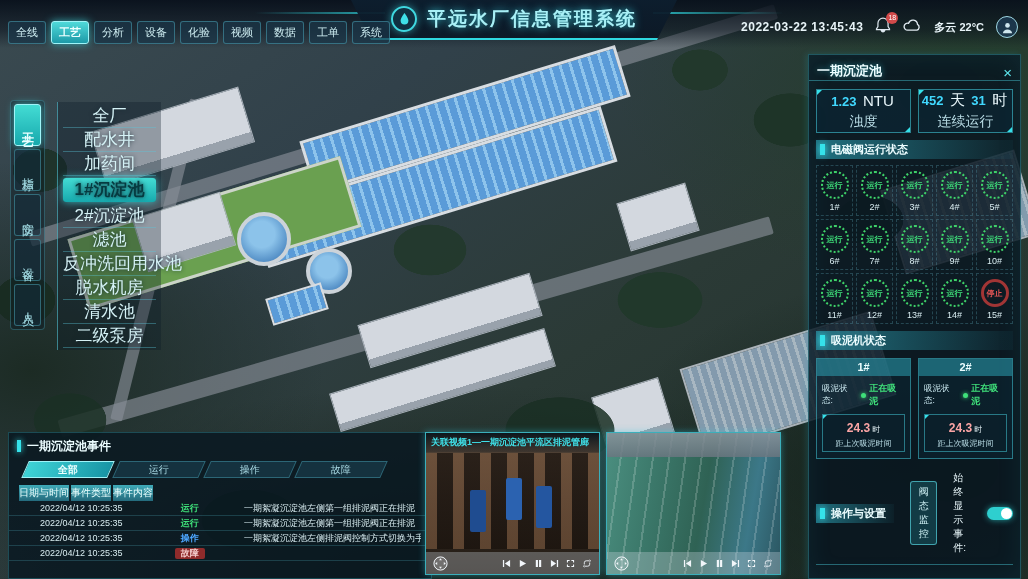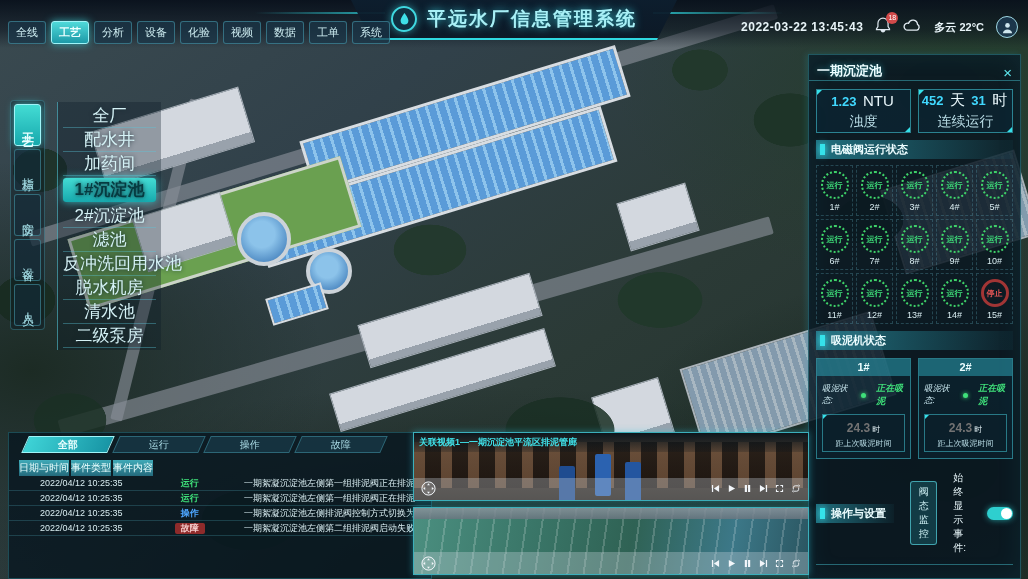--- a/index.html
+++ b/index.html
@@ -120,27 +120,27 @@
     align-items:center; gap:3px; }
   .ring { width:28px; height:28px; border-radius:50%; border:2px dotted #3fd36a;
     display:flex; align-items:center; justify-content:center; font-size:8px; font-weight:bold; color:#3fe07a; }
   .valve.stop .ring { border:3px solid #a13535; color:#e25555; }
   .vid-label { font-size:9px; color:#d8ecf0; }
 
   .mud { margin:8px 7px 0; display:flex; gap:7px; }
   .mcard { flex:1; border:1px solid rgba(70,210,225,.5); background:rgba(12,45,62,.35); padding-bottom:6px; }
   .mc-hd { height:17px; line-height:17px; text-align:center; font-size:11px; font-weight:bold; color:#ecfdff;
     background:rgba(46,170,190,.5); }
-  .mc-st { display:flex; align-items:center; gap:10px; padding:6px 5px 3px; font-size:8.5px; color:#c7e4ec;font-style:italic; }
+  .mc-st { display:flex; align-items:center; gap:3px; padding:6px 5px 3px; font-size:8.5px; color:#c7e4ec; }
   .dot { width:5px; height:5px; border-radius:50%; background:#3fe07a; box-shadow:0 0 4px #3fe07a; flex:0 0 auto; }
   .mc-st b { color:#3fe07a; font-size:9px; }
   .mc-box { margin:3px 5px 0; border:1px solid rgba(70,210,225,.5); height:38px; display:flex; flex-direction:column;
     align-items:center; justify-content:center; gap:2px; position:relative; }
   .mc-box::before { content:""; position:absolute; left:0; top:0; border-top:4px solid #35e2ea; border-right:4px solid transparent; }
-  .mc-box b { color:#737373; font-size:12px; }
+  .mc-box b { color:#fca5a5; font-size:12px; }
   .mc-box i { font-style:normal; color:#e8f6fa; font-size:8px; margin-left:2px; }
   .mc-box span { font-size:8px; color:#b8dbe4; }
 
   .ops { margin:12px 7px 0; display:flex; align-items:center; gap:16px; padding-bottom:9px;
     border-bottom:1px solid rgba(70,200,215,.45); }
   .ops .sec-hd { margin:0; flex:0 0 auto; padding-right:8px; }
   .ops-btn { font-size:10px; color:#cdeff3; background:rgba(40,150,165,.28); cursor:pointer;
     border:1px solid rgba(90,220,230,.65); border-radius:3px; padding:3px 7px; font-family:inherit; }
   .ops-label { font-size:10px; color:#e8f6fa; margin-left:auto; }
   .toggle { width:26px; height:13px; border-radius:7px; background:#2ecfcf; position:relative; cursor:pointer;
@@ -168,21 +168,21 @@
   .c3 { flex:1; padding-left:8px; text-align:left; }
   .tr { display:flex; gap:2px; padding:0 10px; height:15px; align-items:center;
     border-bottom:1px solid rgba(90,200,220,.22); }
   .td { font-size:9px; color:#d8ecf0; white-space:nowrap; overflow:hidden; }
   .t-run { color:#3fe07a; }
   .t-op { color:#4da6ff; }
   .td.c2 b { font-weight:bold; font-size:9px; }
   .t-fault { background:#8f2b2b; color:#f3caca; padding:0 6px; border-radius:2px; display:inline-block; line-height:11px; }
 
   
-  .videos { position:absolute; left:413px; top:432px; width:396px; height:143px; z-index:9; display:flex; gap:6px;flex-direction:column; }
+  .videos { position:absolute; left:425px; top:432px; width:356px; height:143px; z-index:9; display:flex; gap:6px; }
   .video { flex:1; position:relative; border:1px solid rgba(70,215,230,.8); overflow:hidden; background:#111;
     box-shadow:0 0 7px rgba(50,200,220,.45); }
   .v-title { position:absolute; top:0; left:0; right:0; padding:3px 5px; font-size:9px; font-weight:bold;
     color:#3fe0e8; z-index:2; background:linear-gradient(180deg, rgba(6,18,26,.92), rgba(6,18,26,.2)); white-space:nowrap; }
   .v-thumb { position:absolute; inset:0; }
   .thumb-corridor { background:linear-gradient(180deg,#554639 0%, #3a2f27 45%, #201912 100%); }
   .thumb-corridor::before { content:""; position:absolute; left:0; right:0; top:14%; bottom:18%;
     background:repeating-linear-gradient(90deg, rgba(128,92,64,.6) 0 11px, rgba(24,17,12,.65) 11px 27px); }
   .thumb-corridor::after { content:""; position:absolute; left:46%; top:32%; width:16px; height:42px;
     background:#2b62b0; border-radius:2px; box-shadow:30px 8px 0 #2456a0, -36px 12px 0 #1f4c90; }
@@ -444,20 +444,21 @@
       <div class="sec-hd">操作与设置</div>
       <button class="ops-btn">阀态监控</button>
       <span class="ops-label">始终显示事件:</span>
       <span class="toggle">
           <i></i>
         </span>
     </div>
   </aside>
 
   <section class="events">
+    <div class="ev-title">一期沉淀池事件</div>
     <div class="ev-tabs">
   <div class="ev-tab active">
           <span>全部</span>
         </div>
 
   <div class="ev-tab">
           <span>运行</span>
         </div>
 
   <div class="ev-tab">
@@ -490,21 +491,20 @@
 
   <div class="tr">
     <span class="td c1">2022/04/12 10:25:35</span>
     <span class="td c2"><b class="t-op">操作</b></span>
     <span class="td c3">一期絮凝沉淀池左侧排泥阀控制方式切换为手动</span>
   </div>
 
   <div class="tr">
     <span class="td c1">2022/04/12 10:25:35</span>
     <span class="td c2"><b class="t-fault">故障</b></span>
-    <span class="td c3">一期絮凝沉淀池左侧第二组排泥阀启动失败</span>
   </div>
 </div>
   </section>
 
   <div class="videos">
   <div class="video">
     <div class="v-title">关联视频1—一期沉淀池平流区排泥管廊</div>
     <div class="v-thumb thumb-corridor"></div>
     <div class="v-ctrl">
       <span class="dpad">

